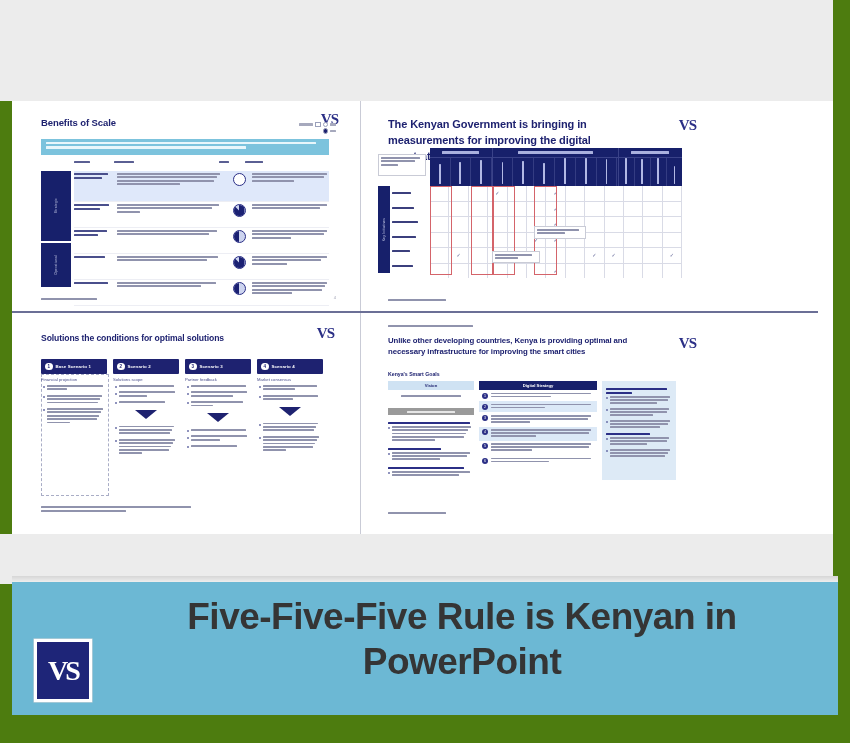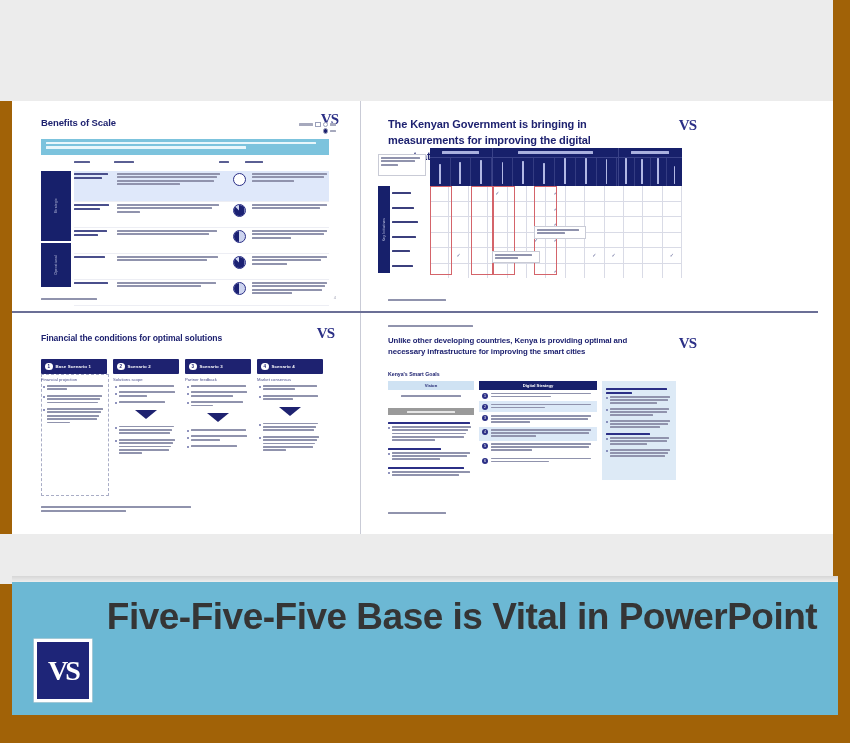--- a/index.html
+++ b/index.html
@@ -5,21 +5,21 @@
   html,body{margin:0;padding:0;}
   body{
     width:850px;height:743px;
     background:#ffffff;
     font-family:"Liberation Sans", sans-serif;
     overflow:hidden;
     position:relative;
   }
 
   
-  #page{position:absolute;inset:0;background:#a16207;}
+  #page{position:absolute;inset:0;background:#4d7c0f;}
   .bg-gray{position:absolute;left:0;top:0;width:833px;height:101px;background:#ececec;}
   .bg-gray-lower{position:absolute;left:0;top:534px;width:833px;height:50px;background:#ececec;}
 
   
   #sheet{
     position:absolute;left:12px;top:101px;width:821px;height:433px;
     background:#ffffff;
   }
   .row-divider{
     position:absolute;left:12px;top:311px;width:806px;height:2px;background:#6b6f96;
@@ -554,21 +554,21 @@
             <span class="ln" style="width:55%"></span>
         </div>
       </div>
 
       <div class="footer-note" style="left:12px;bottom:6px;">
         <span class="ln" style="width:58px;height:2px;display:block;"></span>
       </div>
     </div>
 
     <div class="slide" id="slide3" style="left:4px;top:218px;">
-      <div class="slide-title" id="s3-title">Financial the conditions for optimal solutions</div>
+      <div class="slide-title" id="s3-title">Solutions the conditions for optimal solutions</div>
       <div class="vs-mark" style="right:12px;top:6px;">VS</div>
 
       <div id="sc1-dashbox"></div>
 
       <div id="s3-cols">
 
         <div class="sc">
           <div class="sc-head">
             <span class="sc-badge">1</span>
             <span class="sc-name">Base Scenario 1</span>
@@ -895,21 +895,21 @@
 
       <div class="footer-note" style="left:12px;bottom:10px;">
         <span class="ln" style="width:58px;height:2px;display:block;"></span>
       </div>
     </div>
 
   </div>
 
   <div class="banner-shadow"></div>
   <div id="banner">
-    <div id="banner-text">Five-Five-Five Base is Vital in PowerPoint</div>
+    <div id="banner-text">Five-Five-Five Rule is Kenyan in PowerPoint</div>
     <div id="banner-logo">
       <div class="inner">
         <span class="vs">VS</span>
       </div>
     </div>
   </div>
 
 </div>
 
 </body></html>

